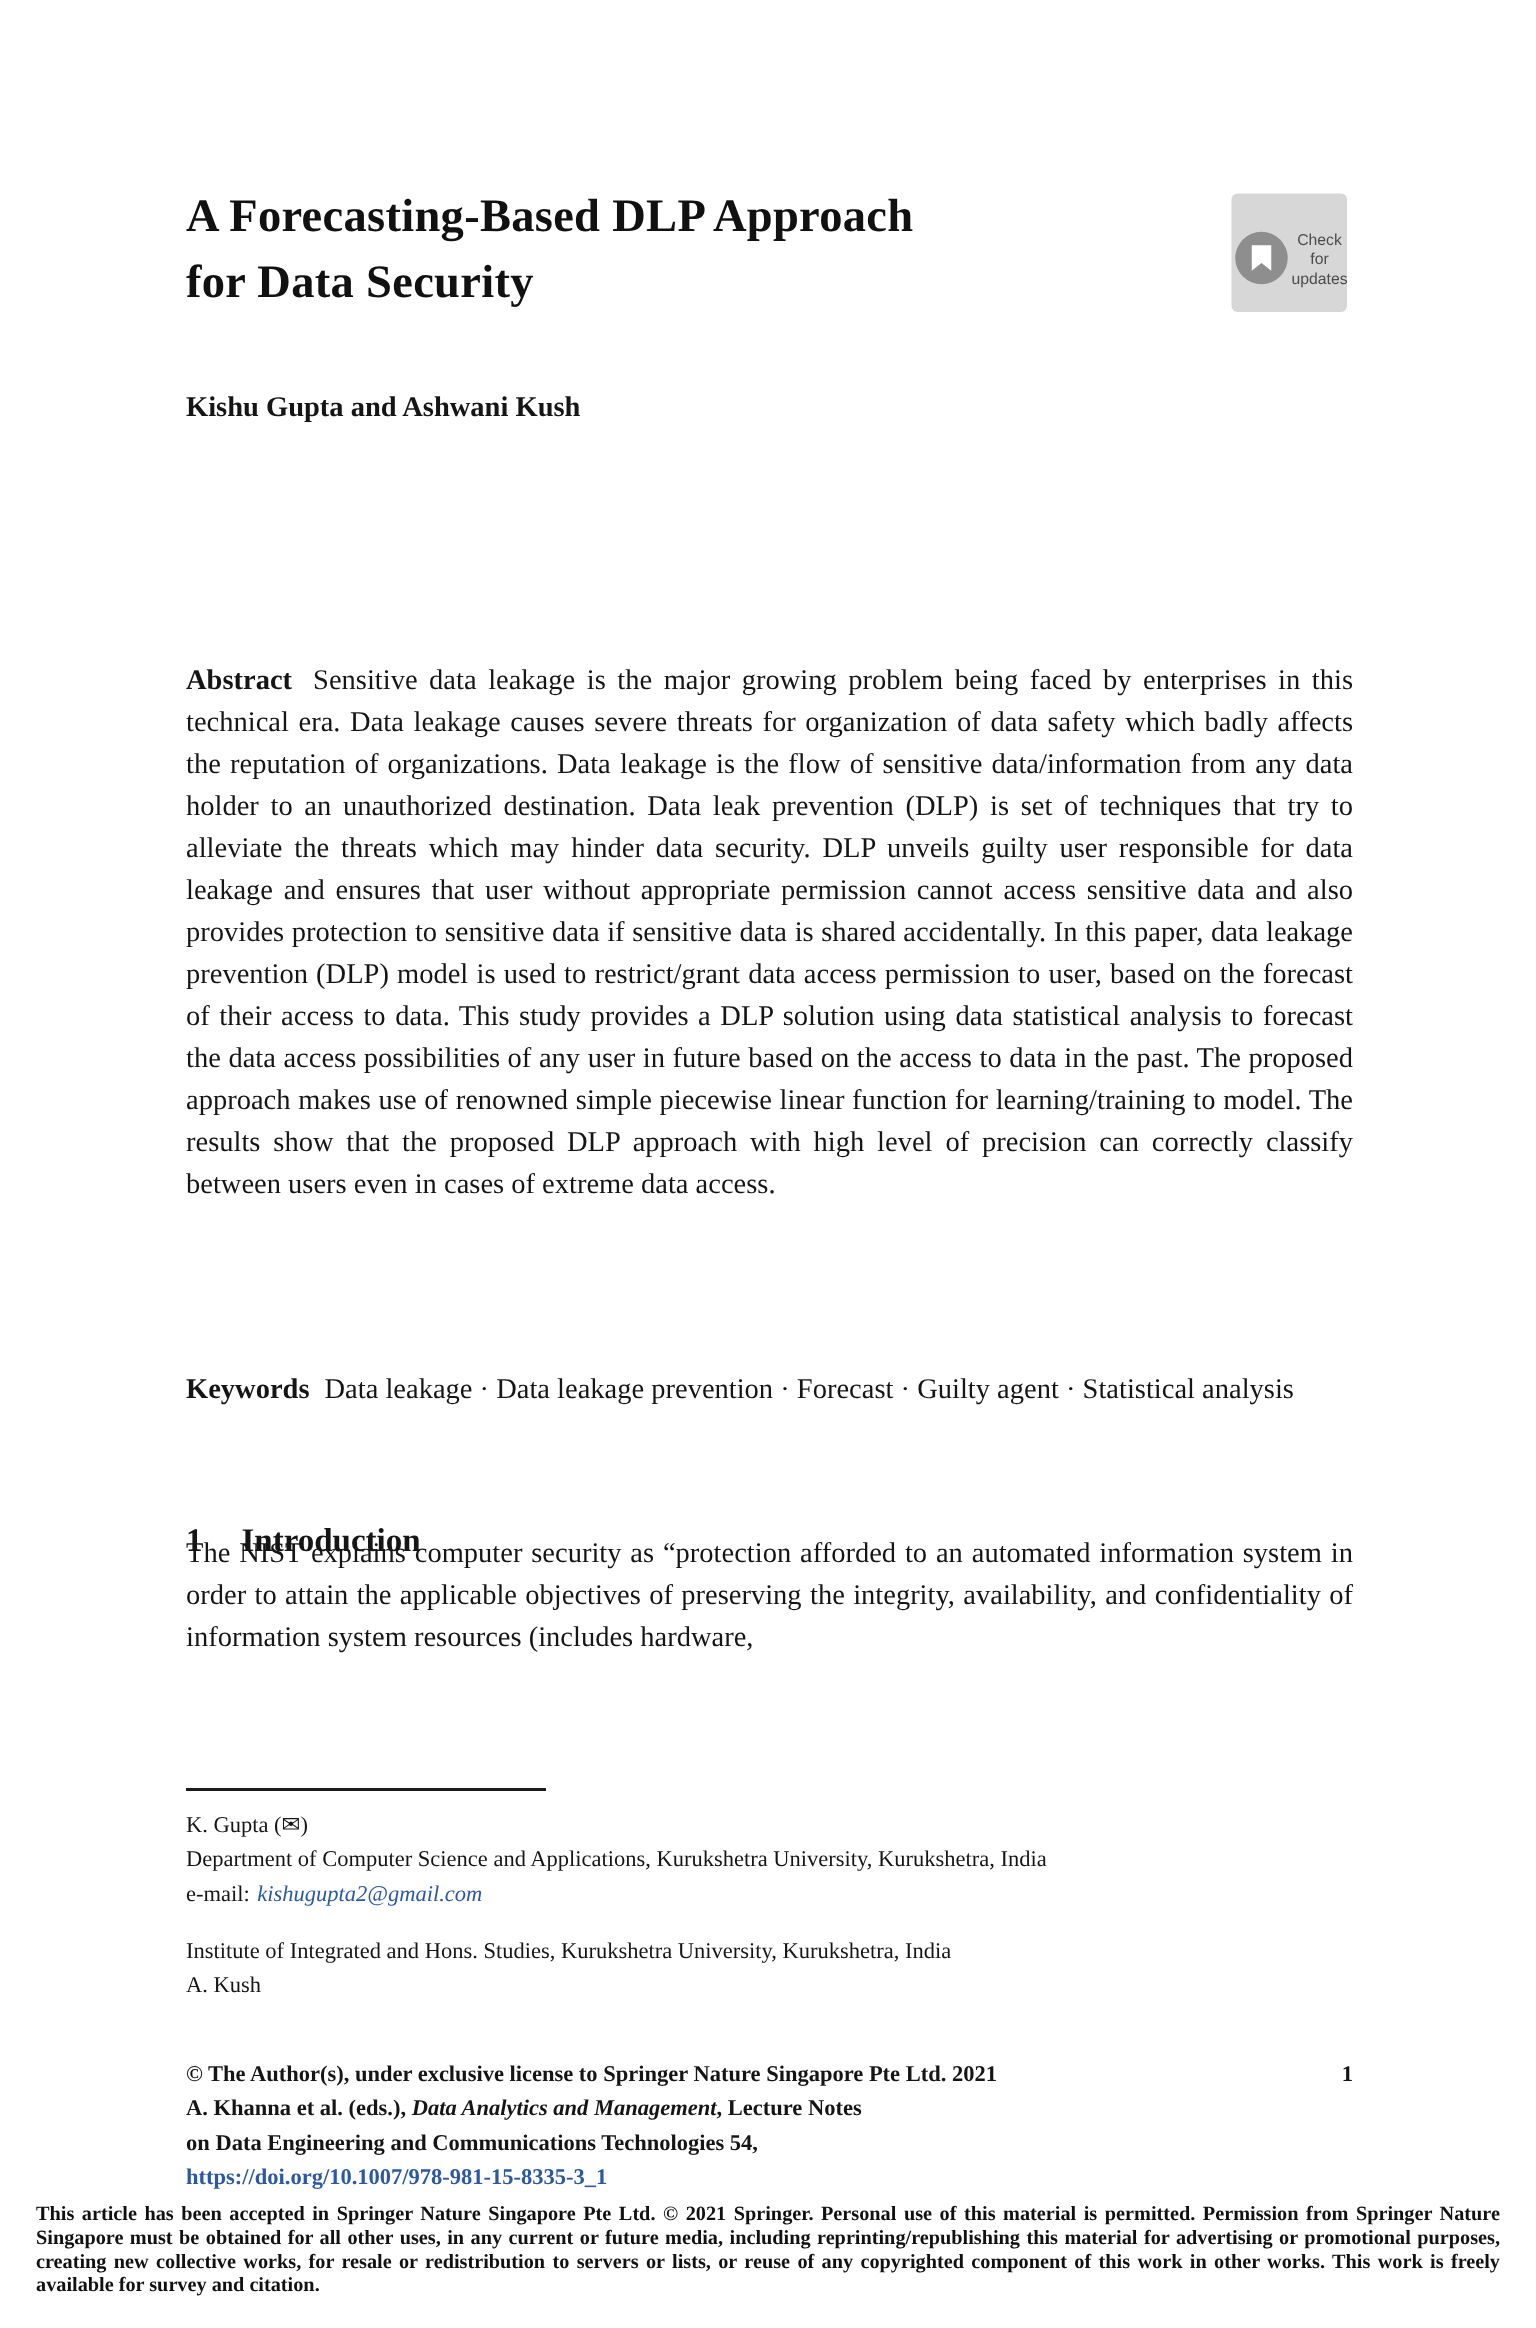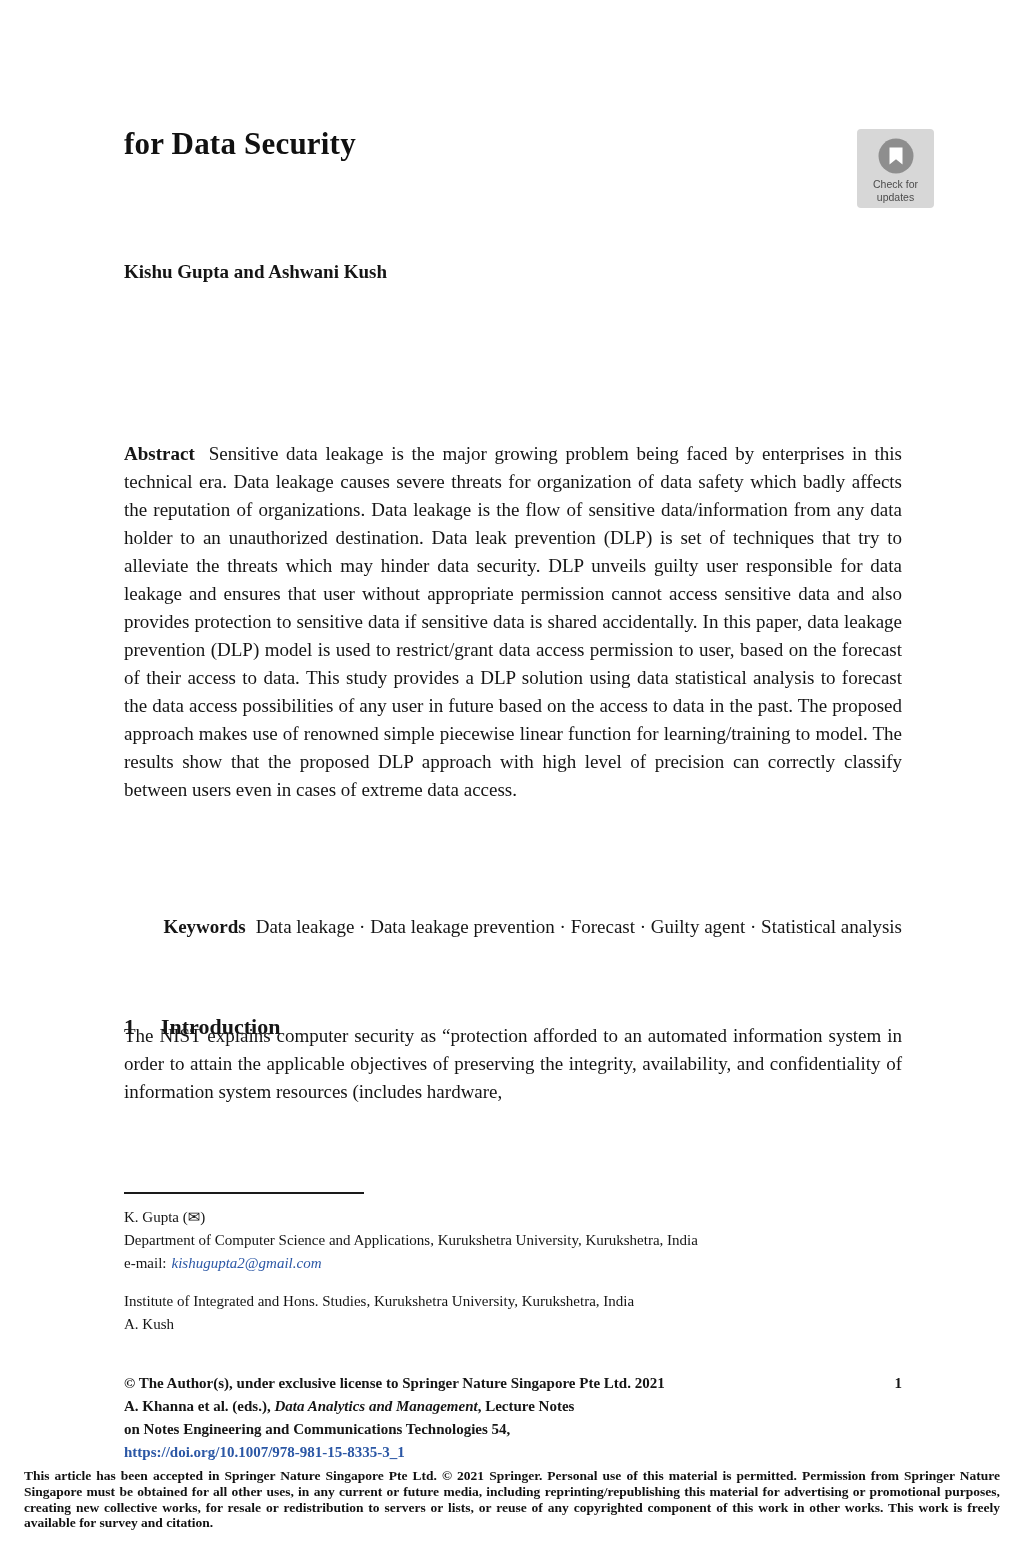--- a/index.html
+++ b/index.html
@@ -6,35 +6,35 @@
   html, body { margin: 0; padding: 0; }
   body { width: 1024px; background: #ffffff; }
   .page {
     position: relative; width: 1024px; height: 1552px; background: #ffffff;
     font-family: "Liberation Serif", serif; color: #151515; overflow: hidden;
   }
   .title { position: absolute; left: 124px; top: 122px; margin: 0;
     font-size: 31px; font-weight: 700; line-height: 44px; letter-spacing: 0.2px; color:#111; }
   .title .t-line { display: block; }
 
-  .crossmark { position: absolute; left: 857px; top: 129px; width: 77px; height: 79px;
-    background: var(--badge-bg, #d7d7d7); border-radius: 4px; display: flex; flex-direction: column;
+  .crossmark { position: absolute; left: 821px; top: 129px; width: 77px; height: 79px;
+    background: var(--badge-bg, #d7d7d7); border-radius: 4px; display: flex; flex-direction: row;
     align-items: center; padding-top: 7px; cursor: pointer; }
   .cm-icon { line-height: 0; }
   .cm-text { font-family: "Liberation Sans", sans-serif; font-size: 10.5px; color: #4c4c4c;
     text-align: center; line-height: 13px; margin-top: 2px; }
   .cm-text span { display: block; }
 
   .authors { position: absolute; left: 124px; top: 261px; font-size: 19px; font-weight: 700; }
 
   .abstract { position: absolute; left: 124px; top: 440px; width: 778px; margin: 0;
     font-size: 19px; line-height: 28px; text-align: justify; }
   .inline-label { font-weight: 700; margin-right: 14px; }
   .keywords { position: absolute; left: 124px; top: 913px; width: 778px; margin: 0;
-    font-size: 19px; line-height: 28px; text-align: right; }
+    font-size: 19px; line-height: 28px; text-align: left; }
   .keywords .inline-label { margin-right: 10px; }
 
   .section { position: absolute; left: 124px; top: 1014px; margin: 0;
     font-size: 22px; font-weight: 700; }
   .sec-num { margin-right: 26px; }
 
   .body-par { position: absolute; left: 124px; top: 1022px; width: 778px; margin: 0;
     font-size: 19px; line-height: 28px; text-align: justify; }
 
   .fn-rule { position: absolute; left: 124px; top: 1192px; width: 240px; height: 0;
@@ -54,20 +54,21 @@
 
   .disclaimer { position: absolute; left: 24px; top: 1468px; width: 976px; margin: 0;
     font-size: 13.5px; line-height: 15.8px; font-weight: 700; text-align: justify; color: #111; }
 </style>
 </head>
 <body>
 
 <div class="page">
 
   <h1 class="title">
+    <span class="t-line">A Forecasting-Based DLP Approach</span>
     <span class="t-line">for Data Security</span>
   </h1>
 
   <div class="crossmark">
     <span class="cm-icon">
       <svg width="40" height="40" viewBox="0 0 40 40" aria-hidden="true">
         <circle cx="20" cy="20" r="17.5" style="fill:var(--badge-circle,#8e8e8e)"></circle>
         <path d="M13.5 11.5 h13 v17 l-6.5 -5.2 l-6.5 5.2 z" fill="#ffffff"></path>
       </svg>
     </span>
@@ -98,19 +99,19 @@
   </div>
 
   <div class="footnote fn2">
     <div>Institute of Integrated and Hons. Studies, Kurukshetra University, Kurukshetra, India</div>
     <div>A. Kush</div>
   </div>
 
   <div class="copyright">
     <div class="c-line"><span>© The Author(s), under exclusive license to Springer Nature Singapore Pte Ltd. 2021</span><span class="pageno">1</span></div>
     <div class="c-line"><span>A. Khanna et al. (eds.), </span><i>Data Analytics and Management</i><span>, Lecture Notes</span></div>
-    <div class="c-line">on Notes Engineering and Communications Technologies 54,</div>
+    <div class="c-line">on Data Engineering and Communications Technologies 54,</div>
     <div class="c-line"><a class="link">https://doi.org/10.1007/978-981-15-8335-3_1</a></div>
   </div>
 
   <p class="disclaimer">This article has been accepted in Springer Nature Singapore Pte Ltd. © 2021 Springer. Personal use of this material is permitted. Permission from Springer Nature Singapore must be obtained for all other uses, in any current or future media, including reprinting/republishing this material for advertising or promotional purposes, creating new collective works, for resale or redistribution to servers or lists, or reuse of any copyrighted component of this work in other works. This work is freely available for survey and citation.</p>
 
 </div>
 
 </body></html>

